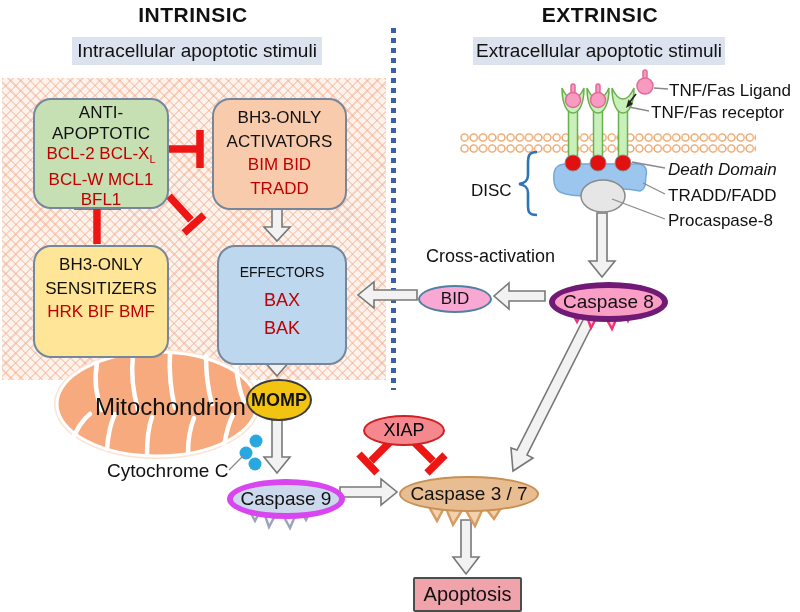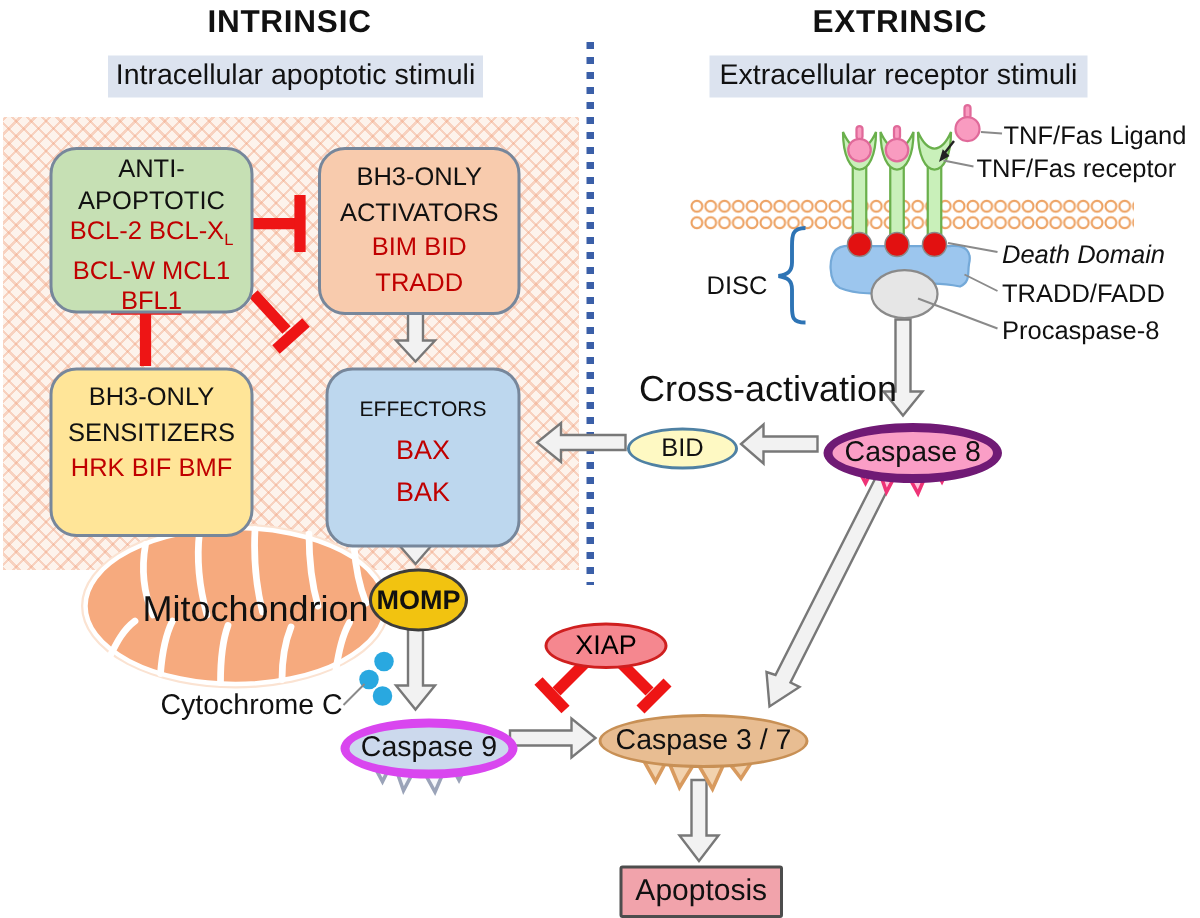--- a/index.html
+++ b/index.html
@@ -143,21 +143,21 @@
     </g>
 
     <path fill="#f5f7fb" stroke="#9aa3b8" stroke-width="2.4" d="M247,506 L255,521 L262,507 L269,527 L279,508 L290,528 L299,507 L306,520 L313,506"></path>
     <path fill="#ffc2da" stroke="#ee3377" stroke-width="2.4" d="M569,307 L577,322 L584,308 L591,328 L601,309 L612,329 L621,308 L628,321 L635,307"></path>
     <path fill="#f2d2ae" stroke="#d89a5e" stroke-width="2.4" d="M428,505 L437,521 L445,506 L453,525 L464,507 L475,526 L484,506 L494,519 L503,505"></path>
   </svg>
 
   <div class="abs title" style="left:63px;top:3px;width:260px;">INTRINSIC</div>
   <div class="abs title" style="left:470px;top:3px;width:260px;">EXTRINSIC</div>
   <div class="abs stim-label" style="left:72px;top:37px;width:250px;">Intracellular apoptotic stimuli</div>
-  <div class="abs stim-label" style="left:473px;top:37px;width:252px;">Extracellular receptor stimuli</div>
+  <div class="abs stim-label" style="left:473px;top:37px;width:252px;">Extracellular apoptotic stimuli</div>
 
   <div class="abs pbox" style="left:33px;top:98px;width:132px;height:104px;background:#c6e0b4;padding-top:3px;line-height:20.5px;font-size:16.5px;">
     <span class="bl">ANTI-</span>
     <span class="bl">APOPTOTIC</span>
     <span class="bl gene"><span>BCL-2 BCL-X</span><sub>L</sub></span>
     <span class="bl gene">BCL-W MCL1</span>
     <span class="bl gene">BFL1</span>
   </div>
 
   <div class="abs pbox" style="left:212px;top:98px;width:131px;height:102px;background:#f8cbad;padding-top:6px;line-height:23.5px;">
@@ -173,30 +173,30 @@
     <span class="bl gene">HRK BIF BMF</span>
   </div>
 
   <div class="abs pbox" style="left:217px;top:245px;width:126px;height:105px;background:#bdd7ee;padding-top:11px;line-height:28px;">
     <span class="bl" style="font-size:14px;">EFFECTORS</span>
     <span class="bl gene" style="font-size:18px;">BAX</span>
     <span class="bl gene" style="font-size:18px;">BAK</span>
   </div>
 
   <div class="abs node" style="left:246px;top:379px;width:62px;height:38px;background:#f2c310;border:2px solid #3c3c3c;font-weight:bold;font-size:18px;">MOMP</div>
-  <div class="abs node" style="left:418px;top:285px;width:70px;height:24px;background:#fef9c3;border:2px solid #4f81a3;font-size:17px;">BID</div>
+  <div class="abs node" style="left:418px;top:285px;width:70px;height:24px;background:#f9a8d4;border:2px solid #4f81a3;font-size:17px;">BID</div>
   <div class="abs node" style="left:549px;top:282px;width:107px;height:28px;background:#fa9ec6;border:6px solid #701a75;">Caspase 8</div>
   <div class="abs node" style="left:227px;top:479px;width:106px;height:28px;background:#ccd9ed;border:6px solid #d946ef;">Caspase 9</div>
   <div class="abs node" style="left:399px;top:476px;width:136px;height:32px;background:#e8bd92;border:2px solid #c89055;">Caspase 3 / 7</div>
   <div class="abs node" style="left:363px;top:415px;width:78px;height:27px;background:#f5878f;border:2px solid #cf1f1f;color:#000000;font-size:18px;">XIAP</div>
   <div class="abs node" style="left:413px;top:577px;width:105px;height:31px;background:#f1a3ab;border:2px solid #4d4d4d;border-radius:2px;font-size:20px;">Apoptosis</div>
 
   <div class="abs lbl" style="left:95px;top:393px;width:130px;font-size:24px;text-align:center;">Mitochondrion</div>
   <div class="abs lbl" style="left:107px;top:460px;width:122px;font-size:19px;">Cytochrome C</div>
-  <div class="abs lbl" style="left:426px;top:246px;width:150px;font-size:24px;">Cross-activation</div>
+  <div class="abs lbl" style="left:426px;top:246px;width:150px;font-size:18px;">Cross-activation</div>
   <div class="abs lbl" style="left:471px;top:181px;">DISC</div>
   <div class="abs lbl" style="left:669px;top:81px;">TNF/Fas Ligand</div>
   <div class="abs lbl" style="left:651px;top:103px;">TNF/Fas receptor</div>
   <div class="abs lbl" style="left:668px;top:160px;font-style:italic;">Death Domain</div>
   <div class="abs lbl" style="left:668px;top:186px;">TRADD/FADD</div>
   <div class="abs lbl" style="left:668px;top:211px;">Procaspase-8</div>
 
 </div>
 
 </body></html>

